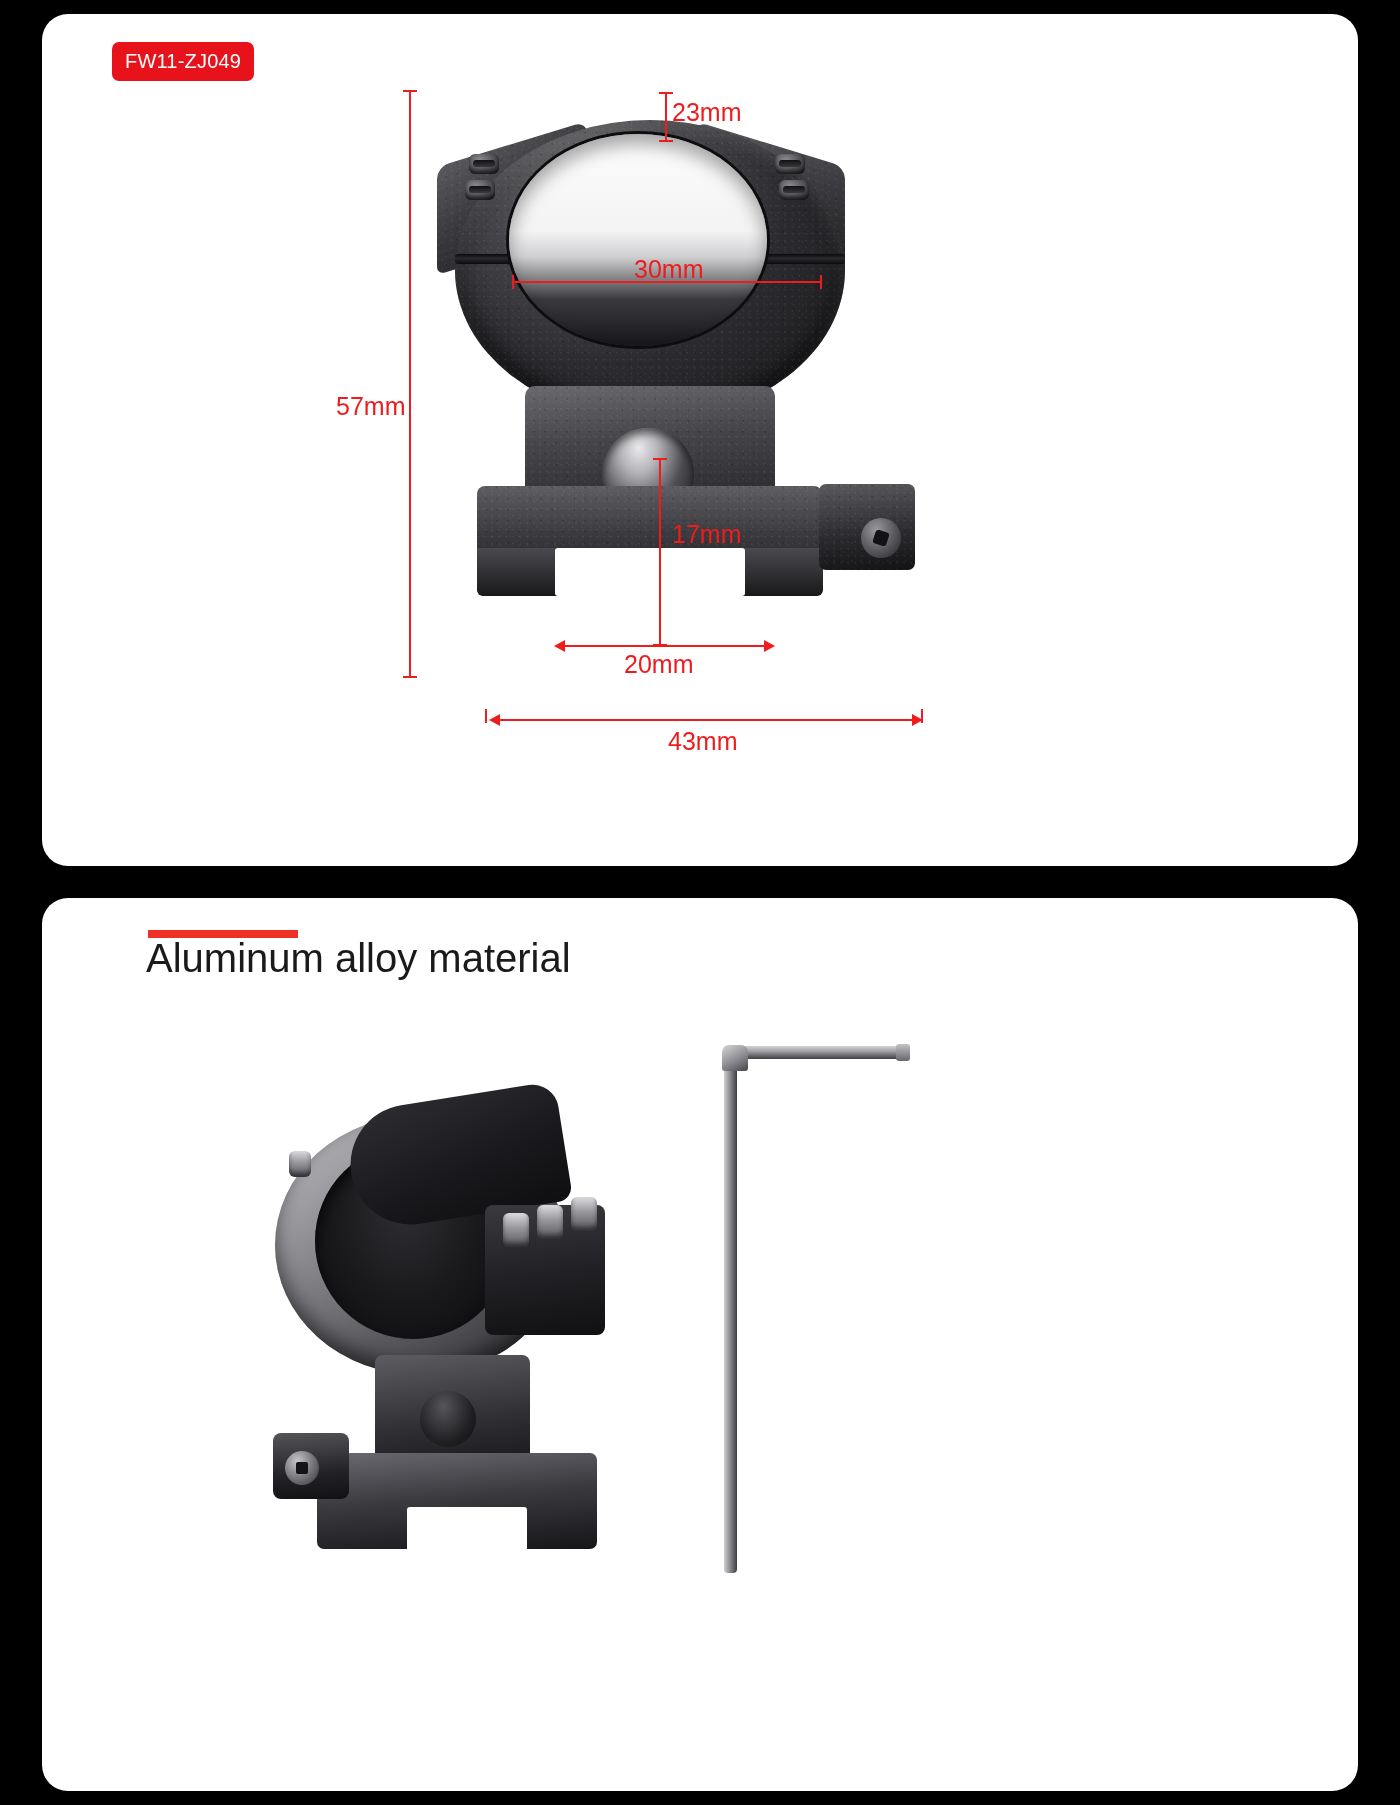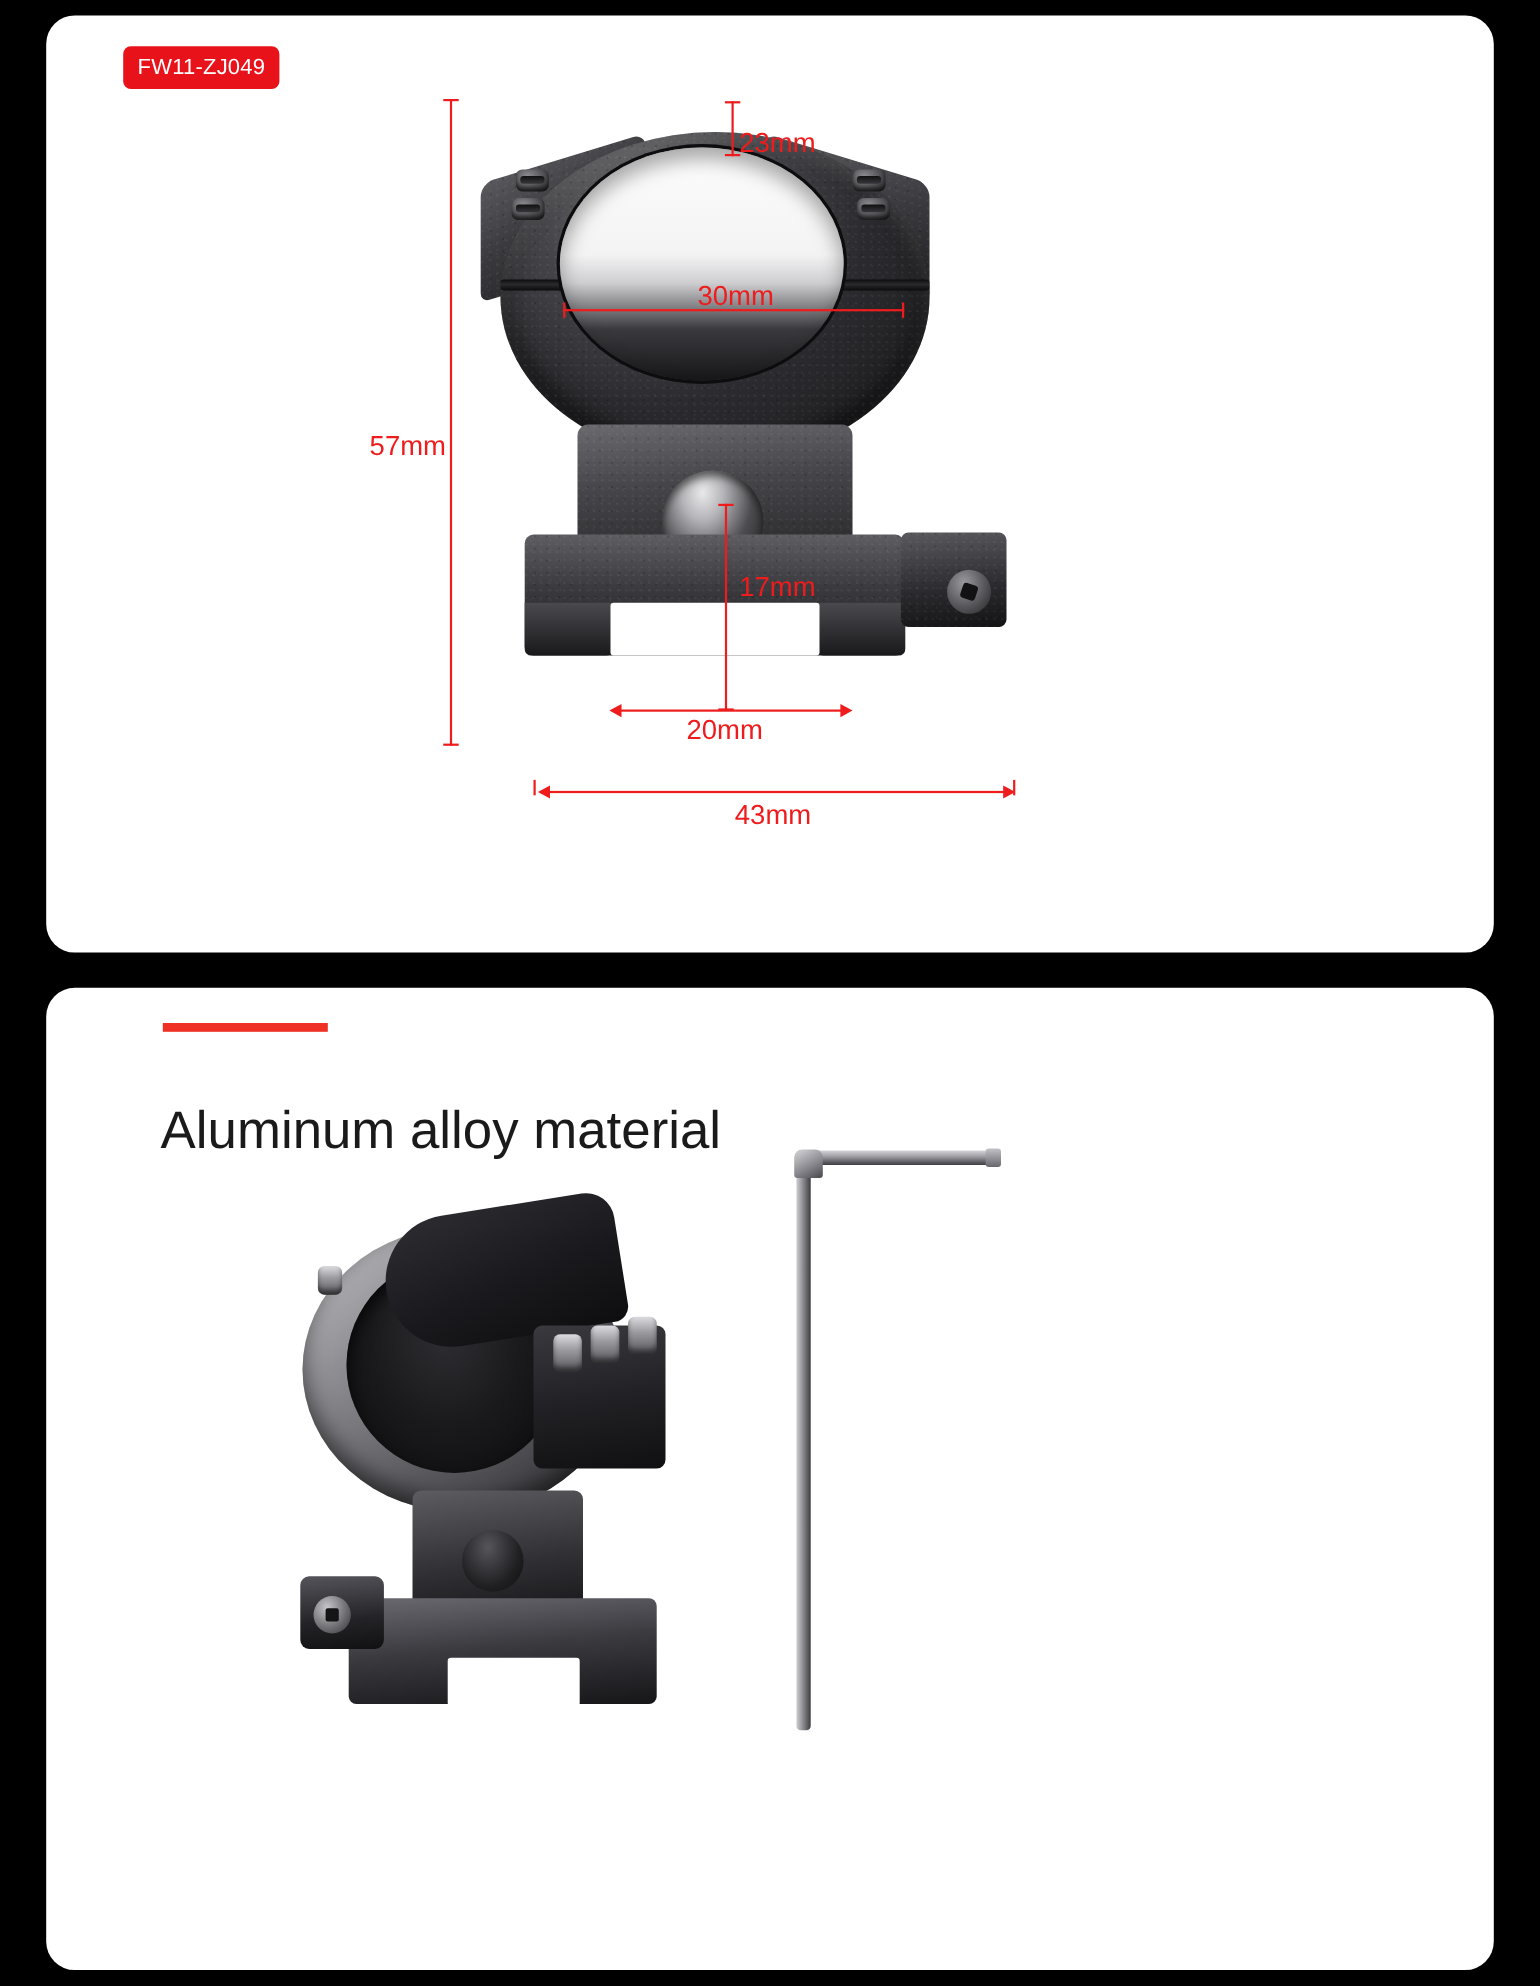--- a/index.html
+++ b/index.html
@@ -133,22 +133,22 @@
       radial-gradient(circle at 18% 26%, rgba(255,255,255,.055) 0 1px, transparent 1px),
       radial-gradient(circle at 62% 58%, rgba(255,255,255,.045) 0 1px, transparent 1px),
       radial-gradient(circle at 85% 14%, rgba(0,0,0,.16) 0 1px, transparent 1px);
     background-size:7px 7px, 9px 9px, 11px 11px;
     border-radius:inherit;pointer-events:none;
   }
 
   
   .accent-bar{position:absolute;left:148px;top:930px;width:150px;height:8px;background:#ee3124;}
   .section-title{
-    position:absolute;left:146px;top:1000px;
-    font-size:48px;color:#1a1a1a;line-height:1.2;white-space:nowrap;
+    position:absolute;left:146px;top:934px;
+    font-size:40px;color:#1a1a1a;line-height:1.2;white-space:nowrap;
   }
   .section-sub{
     position:absolute;left:148px;top:1002px;
     font-size:21px;color:#4a4a4a;line-height:1.4;white-space:nowrap;
   }
 
   
   .mount-bottom{position:absolute;left:255px;top:1055px;width:420px;height:520px;}
   .b-ring{
     position:absolute;left:20px;top:60px;width:290px;height:260px;border-radius:50%;
@@ -273,21 +273,21 @@
         <div class="side-bolt">
             <div class="grain"></div>
           </div>
         <div class="side-bolt-head"></div>
         <div class="side-bolt-hex"></div>
       </div>
 
       <div class="cap-h" style="left:617px;top:78px;"></div>
       <div class="ln vln" style="left:623px;top:78px;height:50px;"></div>
       <div class="cap-h" style="left:617px;top:126px;"></div>
-      <div class="dim-label" style="left:630px;top:104px;">23mm</div>
+      <div class="dim-label" style="left:630px;top:86px;">23mm</div>
 
       <div class="cap-v" style="left:470px;top:261px;"></div>
       <div class="ln hln" style="left:470px;top:267px;width:310px;"></div>
       <div class="cap-v" style="left:778px;top:261px;"></div>
       <div class="dim-label" style="left:592px;top:243px;text-align:right;">30mm</div>
 
       <div class="cap-h" style="left:361px;top:76px;"></div>
       <div class="ln vln" style="left:367px;top:76px;height:588px;"></div>
       <div class="cap-h" style="left:361px;top:662px;"></div>
       <div class="dim-label" style="left:294px;top:380px;">57mm</div>

